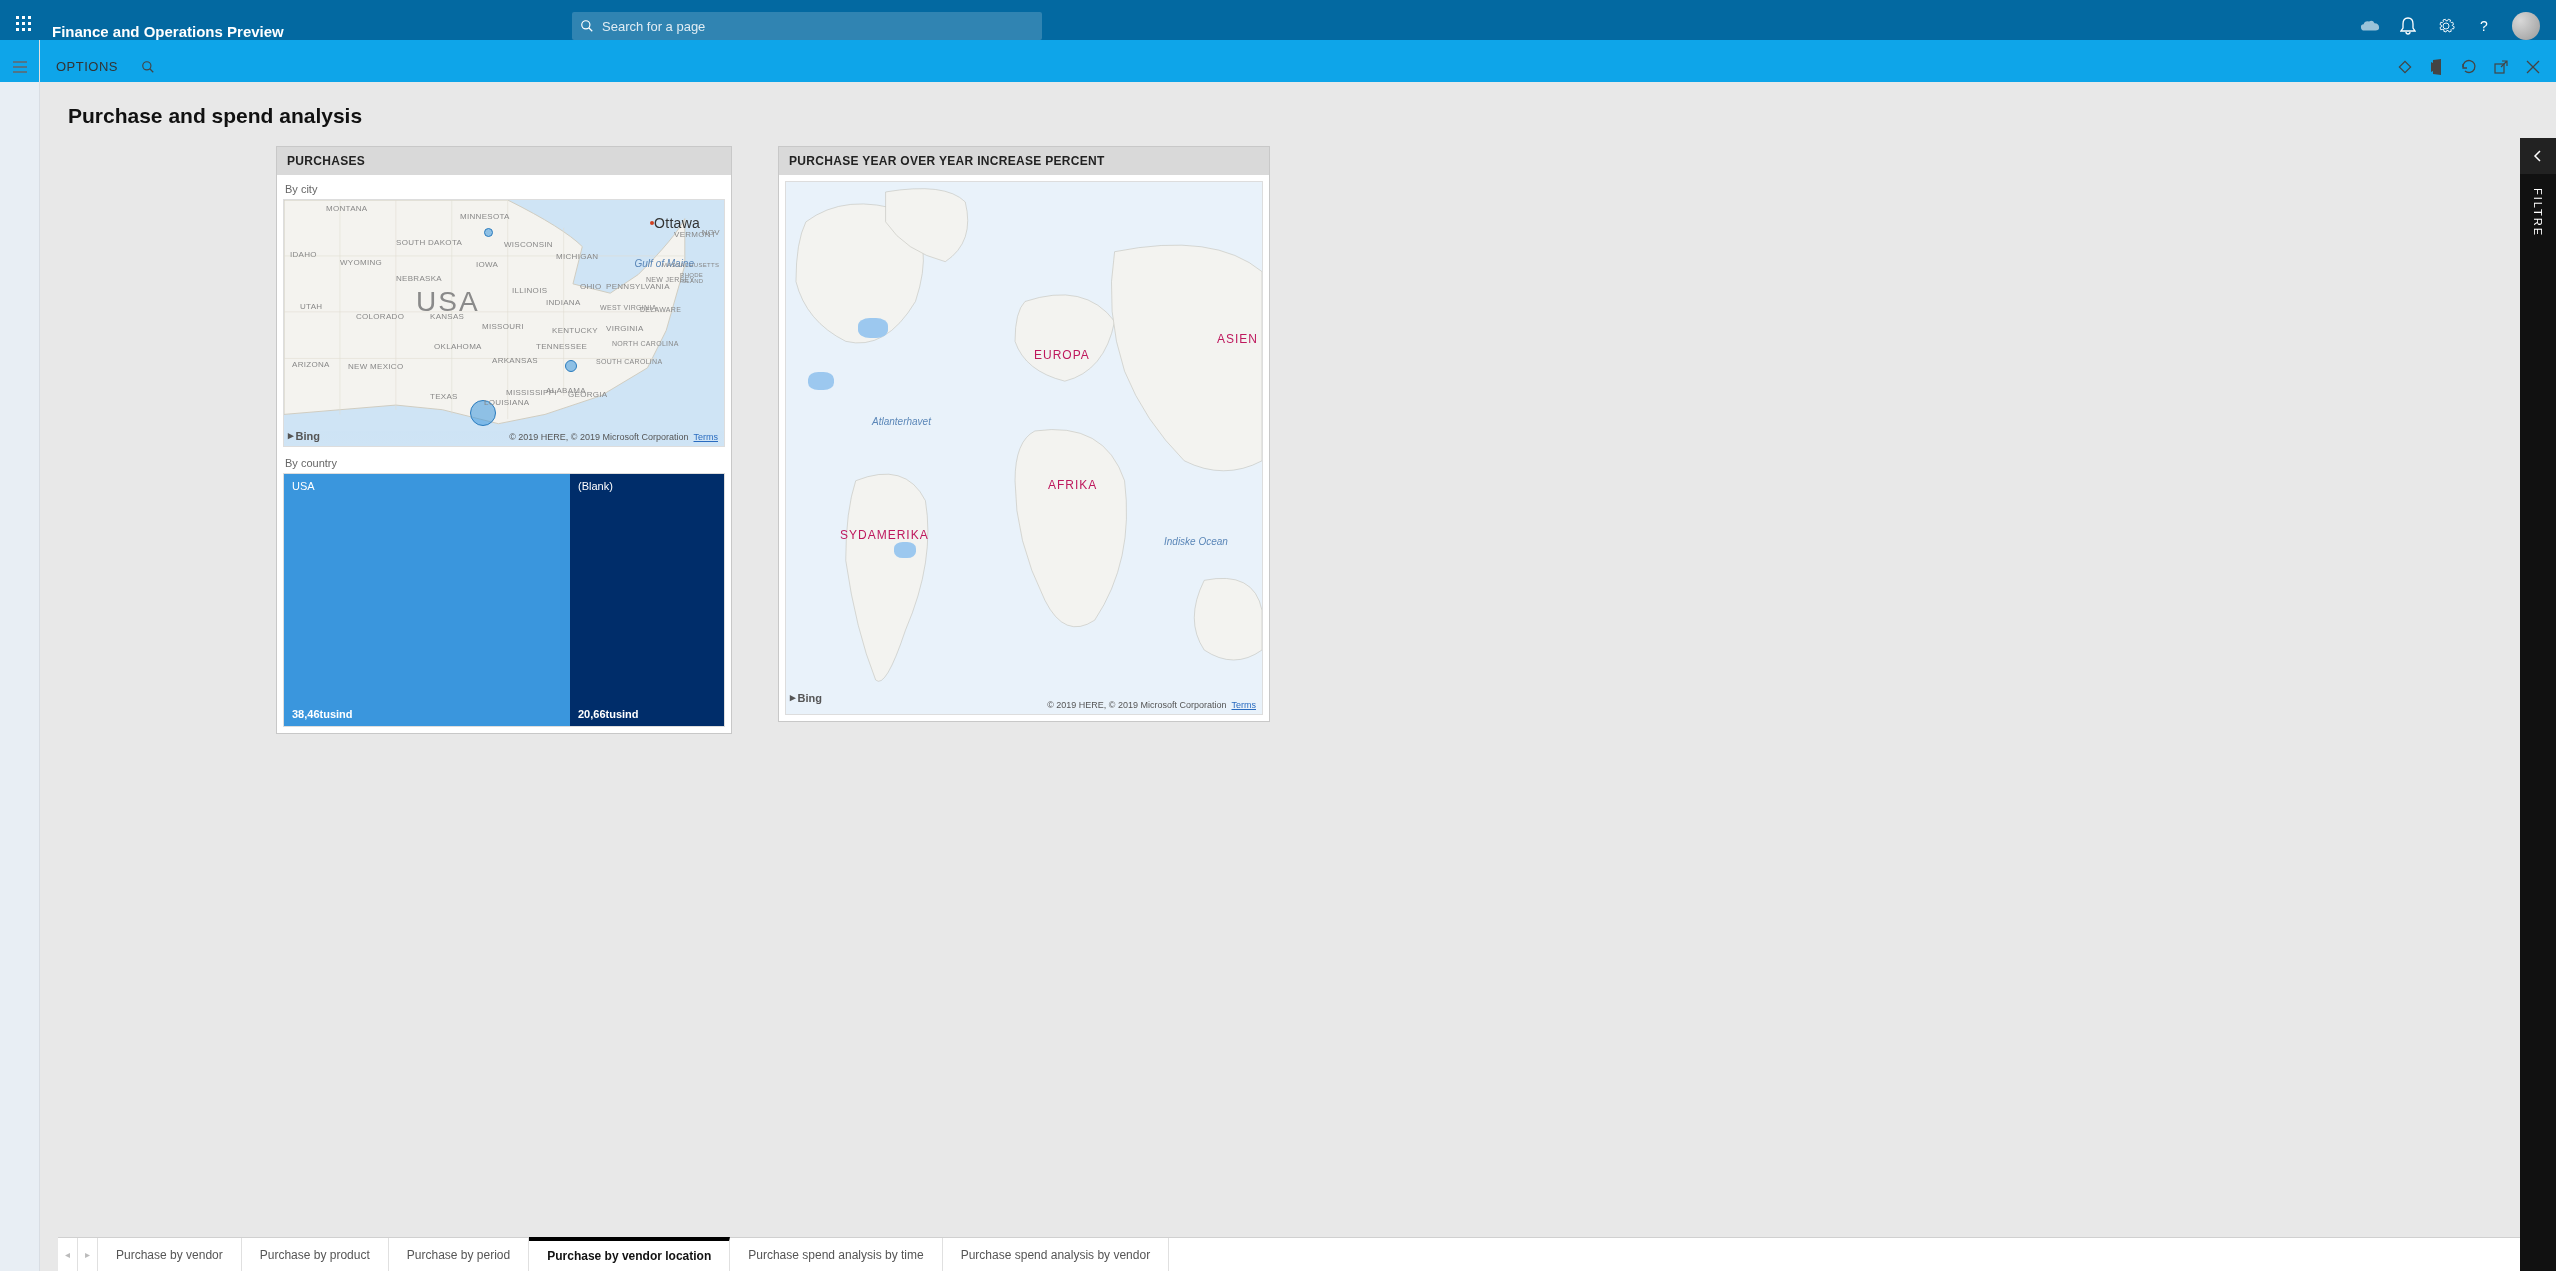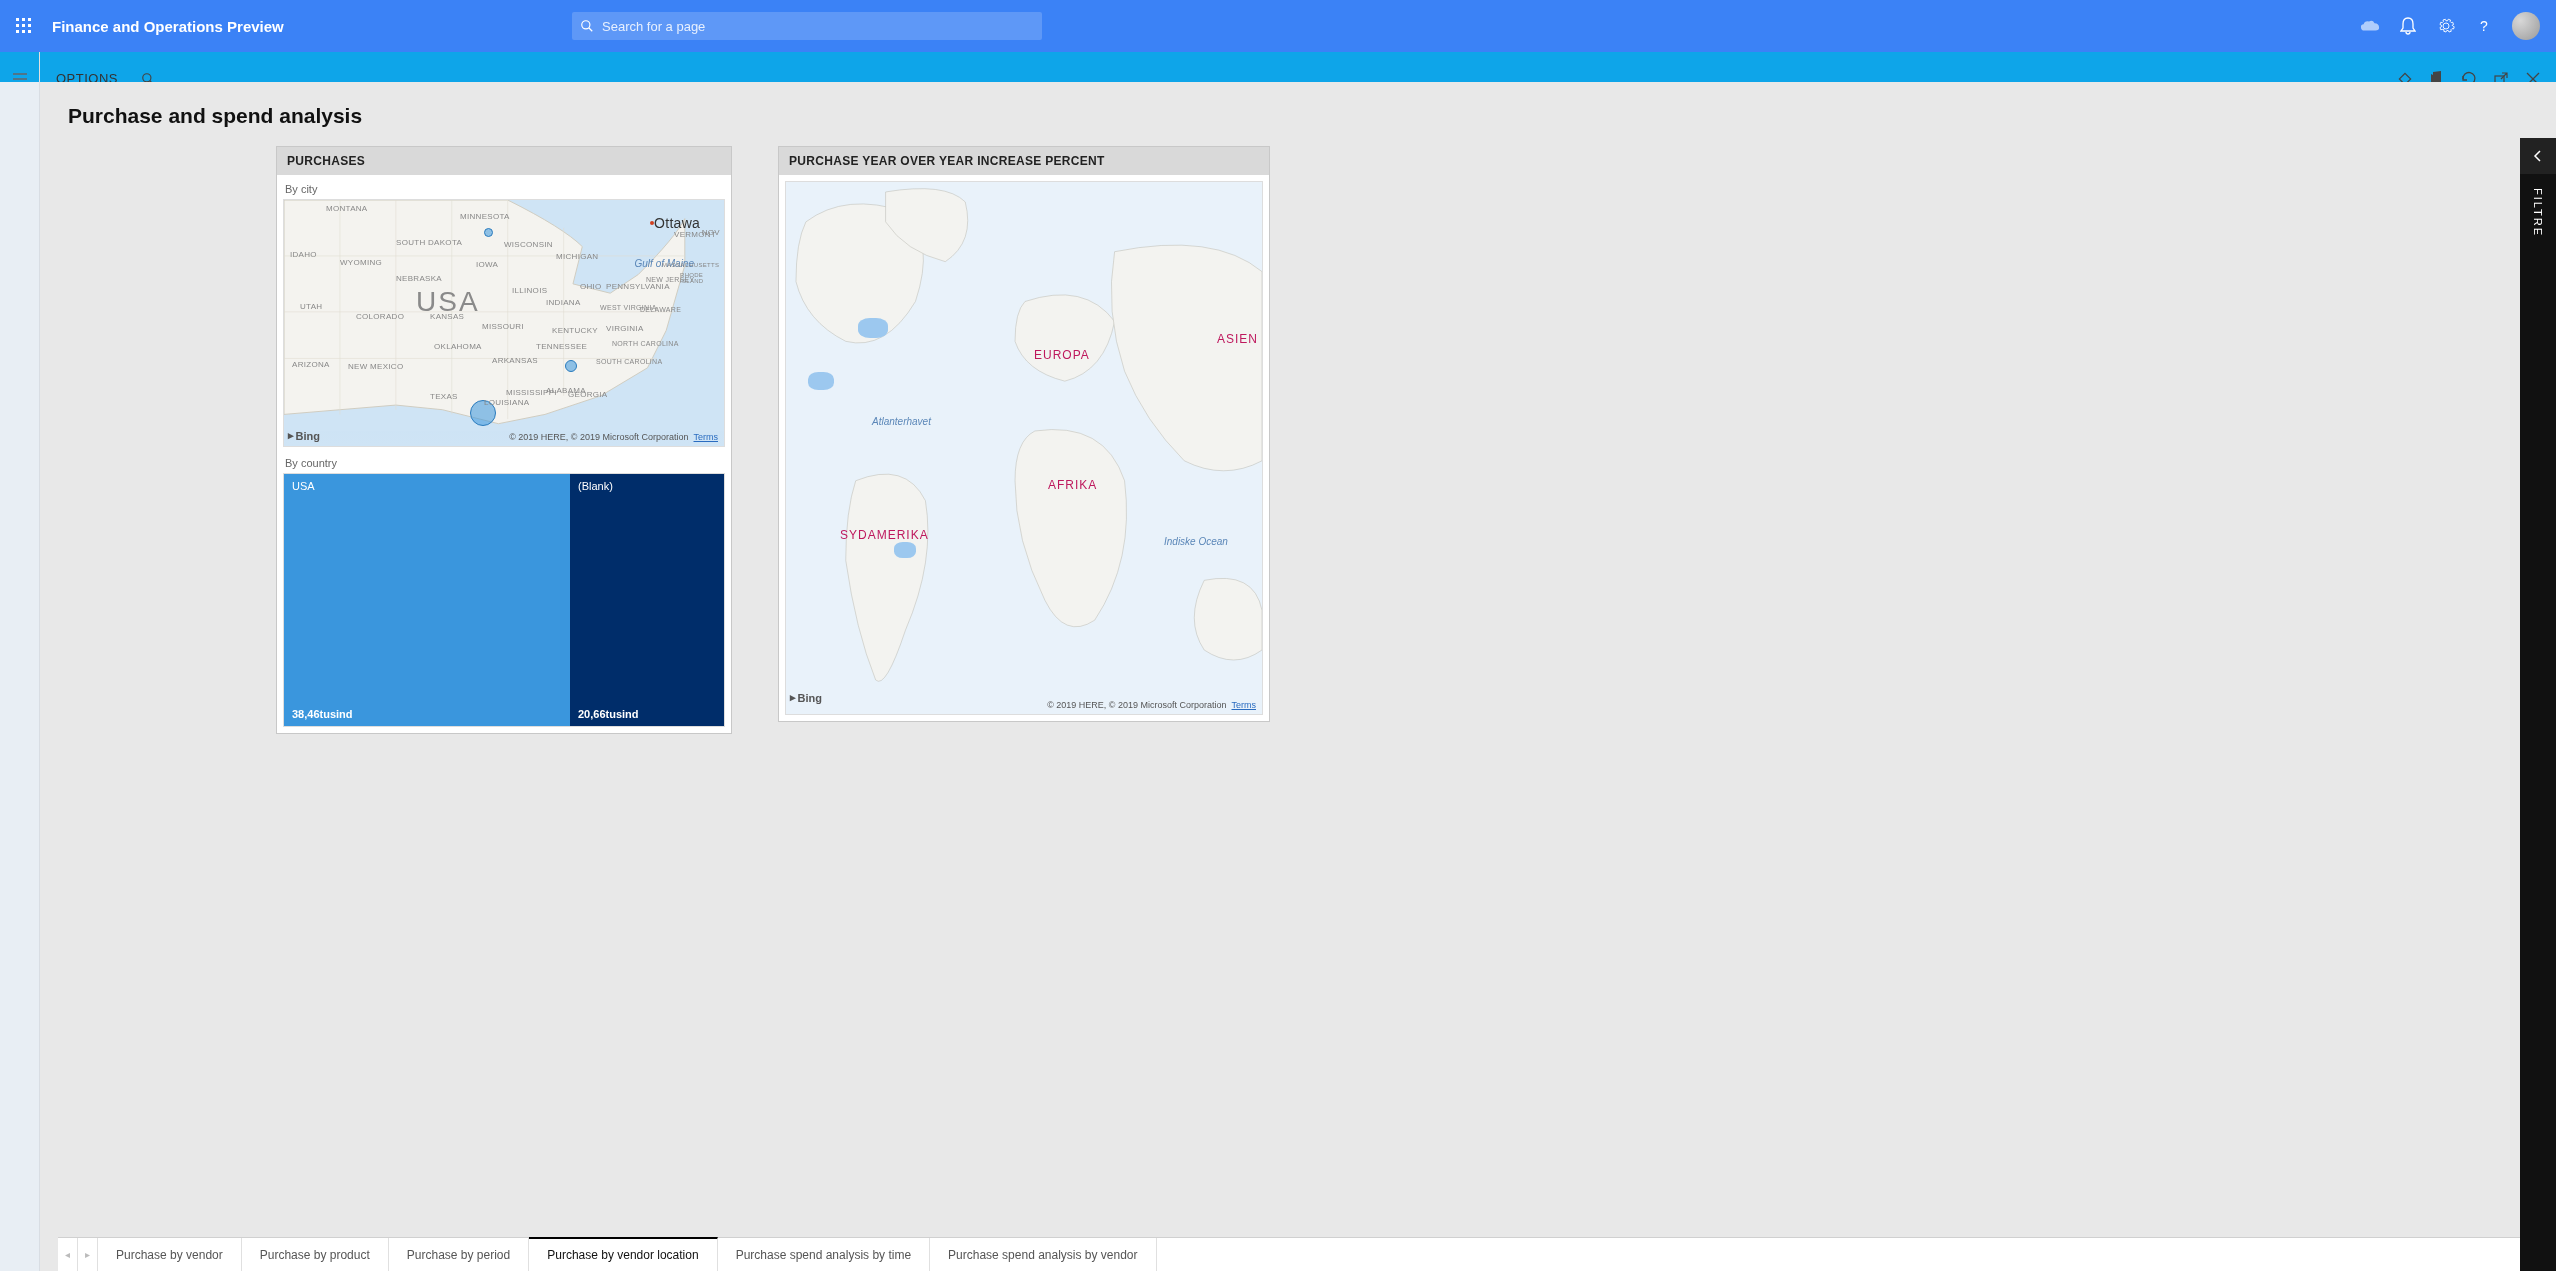--- a/index.html
+++ b/index.html
@@ -1,20 +1,20 @@
 <!DOCTYPE html>
 <html><head>
 <meta charset="utf-8">
 <style>
 * { box-sizing: border-box; margin: 0; padding: 0; font-family: "Segoe UI", Arial, sans-serif; }
 html, body { width: 100%; height: 100%; overflow: hidden; background: #e8e8e8; }
 
 
 .app-bar {
-  height: 52px; background: #3b82f6; display: flex; align-items: center;
+  height: 40px; background: #0369a1; display: flex; align-items: flex-end;
   color: #fff; padding: 0 8px;
 }
 .app-bar .waffle { width: 32px; height: 32px; display:flex; align-items:center; justify-content:center; cursor:pointer; }
 .app-bar .title { font-size: 15px; font-weight: 600; margin-left: 12px; }
 .app-bar .search-wrap { flex: 0 0 470px; height: 28px; background: rgba(255,255,255,0.18); border-radius: 2px; display:flex; align-items:center; padding:0 8px; }
 .app-bar .search-wrap svg { flex:0 0 auto; }
 .app-bar .search-wrap input { flex:1; background:transparent; border:0; outline:0; color:#fff; font-size:13px; margin-left:8px; }
 .app-bar .search-wrap input::placeholder { color: rgba(255,255,255,0.85); }
 .app-bar .right-icons { margin-left:auto; display:flex; align-items:center; gap:18px; padding-right:8px; }
 .app-bar .right-icons .ico { width:20px; height:20px; display:flex; align-items:center; justify-content:center; cursor:pointer; }
@@ -78,21 +78,21 @@
 .usa-big { position:absolute; font-size:28px; color:#8a8a8a; letter-spacing:2px; font-weight:400; }
 .city-dot { position:absolute; border-radius:50%; background: rgba(58,150,221,0.55); border:1px solid #2a7bbd; }
 .capital-dot { position:absolute; width:4px; height:4px; border-radius:50%; background:#d04020; }
 .ocean-label { position:absolute; font-size:10px; color:#5b87b8; font-style:italic; }
 
 
 .tabs-strip { position:absolute; left:0; right:0; bottom:0; height:34px; background:#fff; border-top:1px solid #d0d0d0; display:flex; align-items:stretch; }
 .tabs-strip .nav-cell { width:20px; display:flex; align-items:center; justify-content:center; border-right:1px solid #e0e0e0; color:#bbb; font-size:10px; cursor:pointer;}
 .tabs-strip .nav-cell.first { border-left:0; }
 .tabs-strip .tab { display:flex; align-items:center; padding:0 18px; border-right:1px solid #e0e0e0; font-size:12px; color:#555; cursor:pointer; white-space:nowrap; }
-.tabs-strip .tab.active { font-weight:400; color:#111; background:#fff; border-top:2px solid #000000; margin-top:-1px; }
+.tabs-strip .tab.active { font-weight:700; color:#111; background:#fff; border-top:4px solid #000000; margin-top:-1px; }
 
 
 .filter-rail { position:absolute; top:56px; right:0; width:36px; bottom:0; background:#111; color:#fff; display:flex; flex-direction:column; align-items:center; }
 .filter-rail .chev { height:36px; display:flex; align-items:center; justify-content:center; width:100%; background:#222; cursor:pointer;}
 .filter-rail .vtext { writing-mode: vertical-rl; text-orientation: mixed; font-size:11px; letter-spacing:2px; margin-top:14px; cursor:pointer;}
 
 svg { display:block; }
 </style>
 </head>
 <body>

